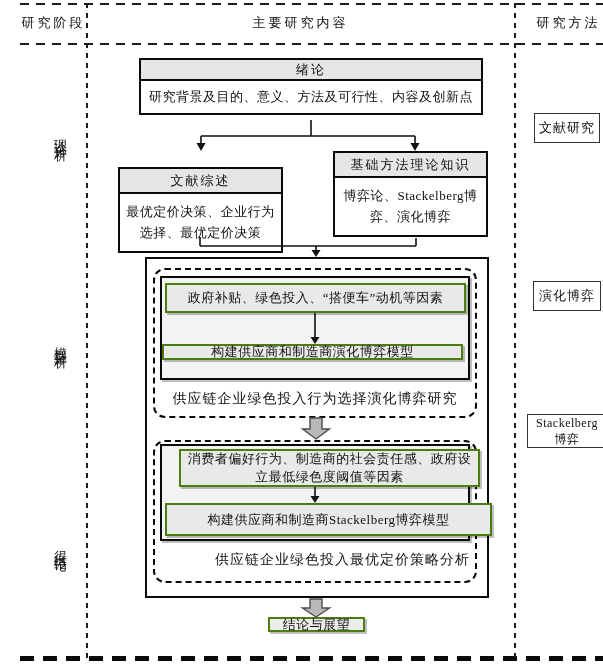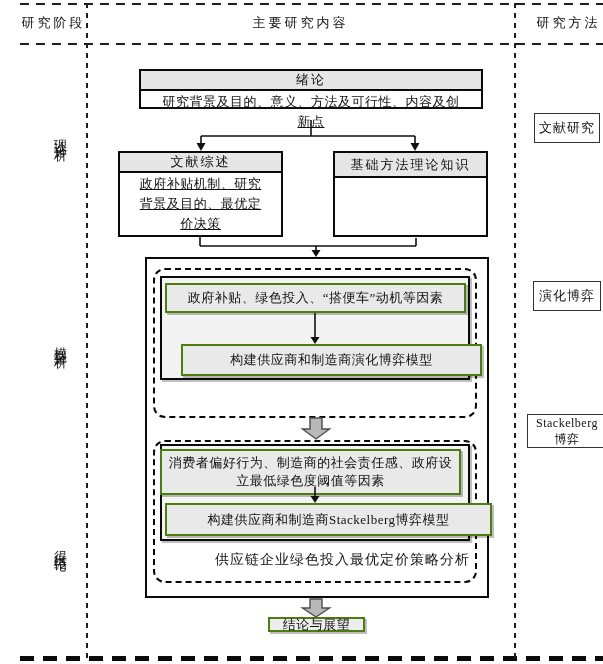--- a/index.html
+++ b/index.html
@@ -15,21 +15,21 @@
   .vdash{position:absolute;width:2px;background:repeating-linear-gradient(180deg,#1c1c1c 0 5px,transparent 5px 10px);}
 
   .col-header{position:absolute;top:14px;height:18px;line-height:18px;text-align:center;
     font-size:13px;letter-spacing:3px;}
 
   .titlebox{position:absolute;box-sizing:border-box;border:2px solid #0a0a0a;background:#fff;
     display:flex;flex-direction:column;}
   .titlebox .tb-head{box-sizing:border-box;background:var(--header-fill);border-bottom:2px solid #0a0a0a;
     display:flex;align-items:center;justify-content:center;font-size:13px;letter-spacing:2px;}
   .titlebox .tb-body{flex:1;display:flex;align-items:center;justify-content:center;text-align:center;
-    font-size:13px;letter-spacing:0.5px;line-height:1.55;padding:1px 19px;text-decoration:underline;}
+    font-size:13px;letter-spacing:0.5px;line-height:1.55;padding:1px 5px;}
 
   .outerbox{position:absolute;box-sizing:border-box;border:2px solid #0a0a0a;background:#fff;}
   .dashedgroup{position:absolute;box-sizing:border-box;border:2px dashed #0a0a0a;border-radius:12px;background:#fff;}
   .innerpanel{position:absolute;box-sizing:border-box;border:2px solid #0a0a0a;background:var(--panel-fill);
     box-shadow:2px 2px 0 rgba(0,0,0,0.25);}
   .flowbox{position:absolute;box-sizing:border-box;border:2px solid #4d7c0f;background:var(--box-fill);
     box-shadow:2px 2px 0 rgba(0,0,0,0.25);display:flex;align-items:center;justify-content:center;
     text-align:center;font-size:13px;letter-spacing:0.5px;line-height:18px;padding:0 4px;}
   .caption{position:absolute;text-align:center;font-size:14px;letter-spacing:1px;line-height:20px;}
 
@@ -58,44 +58,46 @@
   <div class="col-header" style="left:67px;width:427px;">主要研究内容</div>
 
   <div class="stage-label" style="top:129px;">理论分析</div>
   <div class="stage-label" style="top:336px;">模型分析</div>
   <div class="stage-label" style="top:540px;">得出结论</div>
 
   <div class="methodbox" id="method-1" style="left:514px;top:113px;width:66px;height:27px;">文献研究</div>
   <div class="methodbox" id="method-2" style="left:513px;top:281px;width:68px;height:27px;">演化博弈</div>
   <div class="methodbox" id="method-3" style="left:507px;top:414px;width:80px;height:34px;">Stackelberg博弈</div>
 
-  <div class="titlebox" style="left:119px;top:69px;width:344px;height:40px;">
+  <div class="titlebox" style="left:119px;top:58px;width:344px;height:57px;">
     <div class="tb-head" style="height:21px;">绪论</div>
     <div class="tb-body">研究背景及目的、意义、方法及可行性、内容及创新点</div>
   </div>
 
-  <div class="titlebox" style="left:98px;top:151px;width:165px;height:86px;">
+  <div class="titlebox" style="left:98px;top:167px;width:165px;height:86px;">
     <div class="tb-head" style="height:25px;">文献综述</div>
-    <div class="tb-body">政府补贴机制、研究背景及目的、最优定价决策</div>
+    <div class="tb-body">最优定价决策、企业行为选择、最优定价决策</div>
   </div>
 
   <div class="titlebox" style="left:313px;top:151px;width:155px;height:86px;">
     <div class="tb-head" style="height:25px;">基础方法理论知识</div>
+    <div class="tb-body">博弈论、Stackelberg博弈、演化博弈</div>
   </div>
 
   <div class="outerbox" style="left:125px;top:257px;width:344px;height:341px;"></div>
 
   <div class="dashedgroup" style="left:133px;top:268px;width:324px;height:150px;"></div>
   <div class="innerpanel" style="left:140px;top:276px;width:310px;height:104px;"></div>
   <div class="flowbox" style="left:145px;top:283px;width:301px;height:30px;">政府补贴、绿色投入、“搭便车”动机等因素</div>
-  <div class="flowbox" style="left:161px;top:344px;width:301px;height:32px;">构建供应商和制造商演化博弈模型</div>
+  <div class="flowbox" style="left:142px;top:344px;width:301px;height:16px;">构建供应商和制造商演化博弈模型</div>
+  <div class="caption" style="left:140px;top:389px;width:310px;">供应链企业绿色投入行为选择演化博弈研究</div>
 
   <div class="dashedgroup" style="left:133px;top:440px;width:324px;height:143px;"></div>
   <div class="innerpanel" style="left:140px;top:444px;width:310px;height:97px;"></div>
-  <div class="flowbox" style="left:140px;top:449px;width:301px;height:46px;">消费者偏好行为、制造商的社会责任感、政府设立最低绿色度阈值等因素</div>
+  <div class="flowbox" style="left:159px;top:449px;width:301px;height:38px;">消费者偏好行为、制造商的社会责任感、政府设立最低绿色度阈值等因素</div>
   <div class="flowbox" style="left:145px;top:503px;width:327px;height:33px;">构建供应商和制造商Stackelberg博弈模型</div>
   <div class="caption" style="left:140px;top:550px;width:310px;text-align:right;">供应链企业绿色投入最优定价策略分析</div>
 
   <div class="flowbox" style="left:248px;top:617px;width:97px;height:15px;background:#ededed;">结论与展望</div>
 
   <svg id="connectors" width="603" height="664" viewBox="0 0 603 664">
     <g stroke="#111" stroke-width="1.6" fill="none">
       <path d="M291,120 V136 M181,136 H395 M181,136 V143.5 M395,136 V143.5"></path>
     </g>
     <polygon points="181,151 176.5,143 185.5,143" fill="#111"></polygon>

